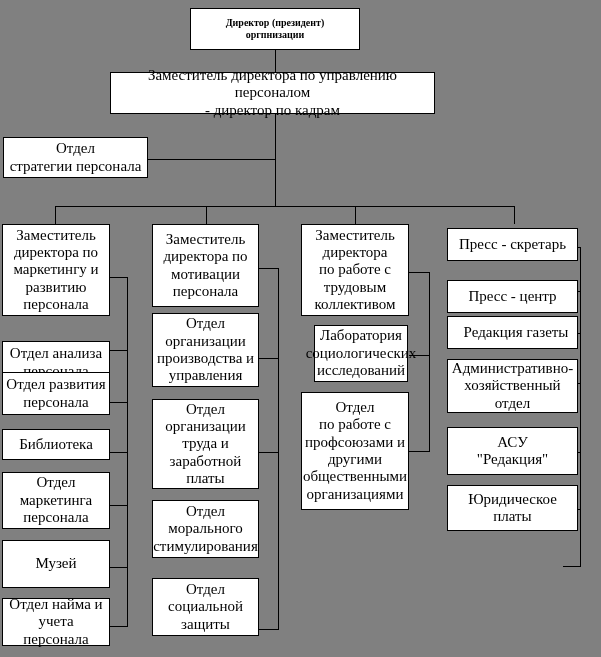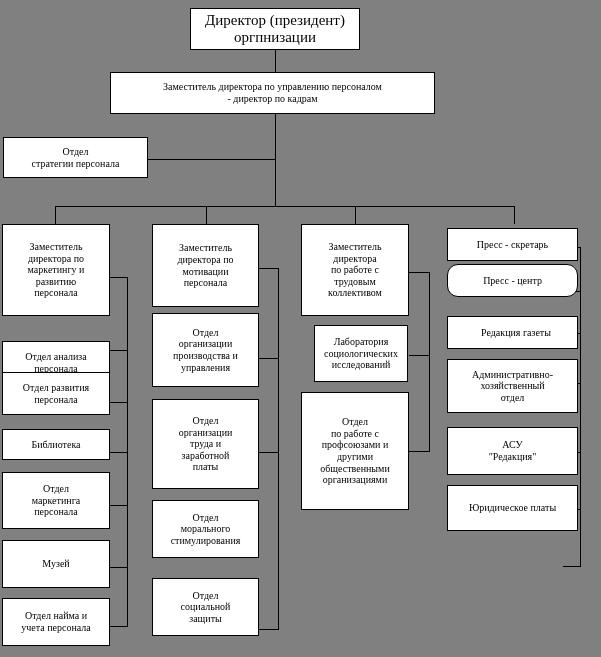--- a/index.html
+++ b/index.html
@@ -22,27 +22,27 @@
     position: absolute;
     box-sizing: border-box;
     background: #ffffff;
     border: 1px solid #000000;
     color: #000000;
     display: flex;
     align-items: center;
     justify-content: center;
     text-align: center;
     line-height: 1.16;
-    font-size: 10px;
+    font-size: 15px;
     padding: 1px 2px;
     white-space: pre-line;
   }
   .box.bold {
-    font-weight: normal;
-    font-size: 15px;
+    font-weight: bold;
+    font-size: 10px;
   }
   .line {
     position: absolute;
     background: #000000;
   }
   .line.v { width: 1px; }
   .line.h { height: 1px; }
 </style>
 </head>
 <body>
@@ -146,21 +146,21 @@
 социологических
 исследований</div>
   <div class="box" style="left:301px; top:392px; width:108px; height:118px;">Отдел
 по работе  с
 профсоюзами и
 другими
 общественными
 организациями</div>
 
   <div class="box" style="left:447px; top:228px; width:131px; height:33px;">Пресс - скретарь</div>
-  <div class="box" style="left:447px; top:264px; width:131px; height:33px;border-radius:11px;">Пресс - центр</div>
+  <div class="box" style="left:447px; top:280px; width:131px; height:33px;">Пресс - центр</div>
   <div class="box" style="left:447px; top:316px; width:131px; height:33px;padding-left:9px;">Редакция газеты</div>
   <div class="box" style="left:447px; top:359px; width:131px; height:54px;">Административно-
 хозяйственный
 отдел</div>
   <div class="box" style="left:447px; top:427px; width:131px; height:48px;">АСУ
 "Редакция"</div>
   <div class="box" style="left:447px; top:485px; width:131px; height:46px;">Юридическое платы</div>
 
 </div>
 

